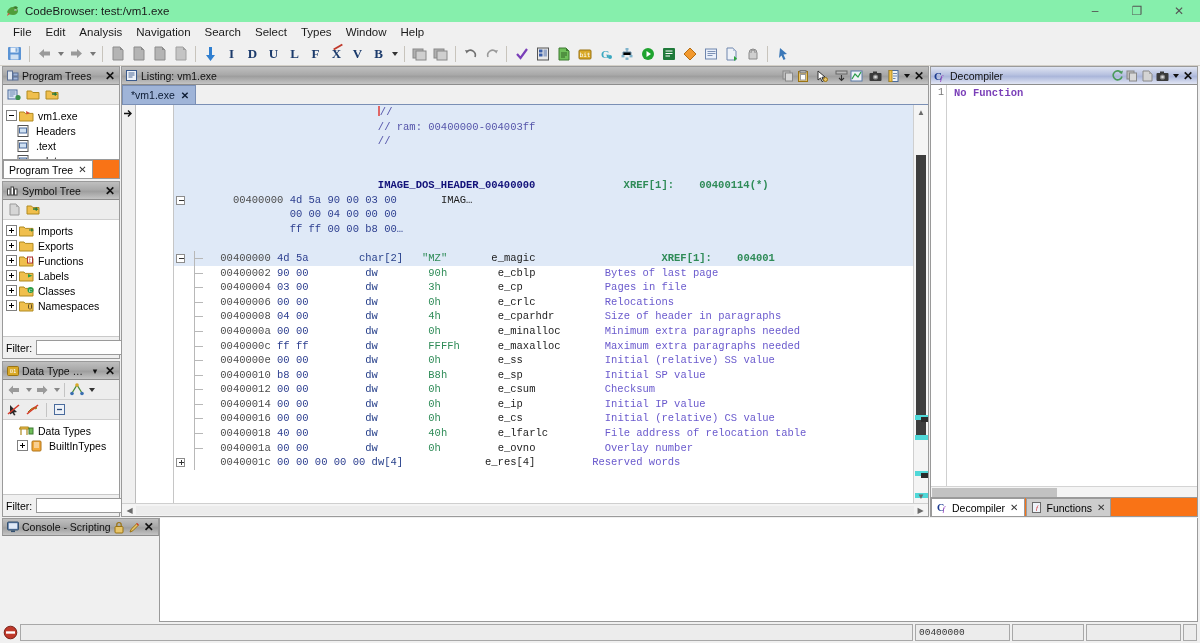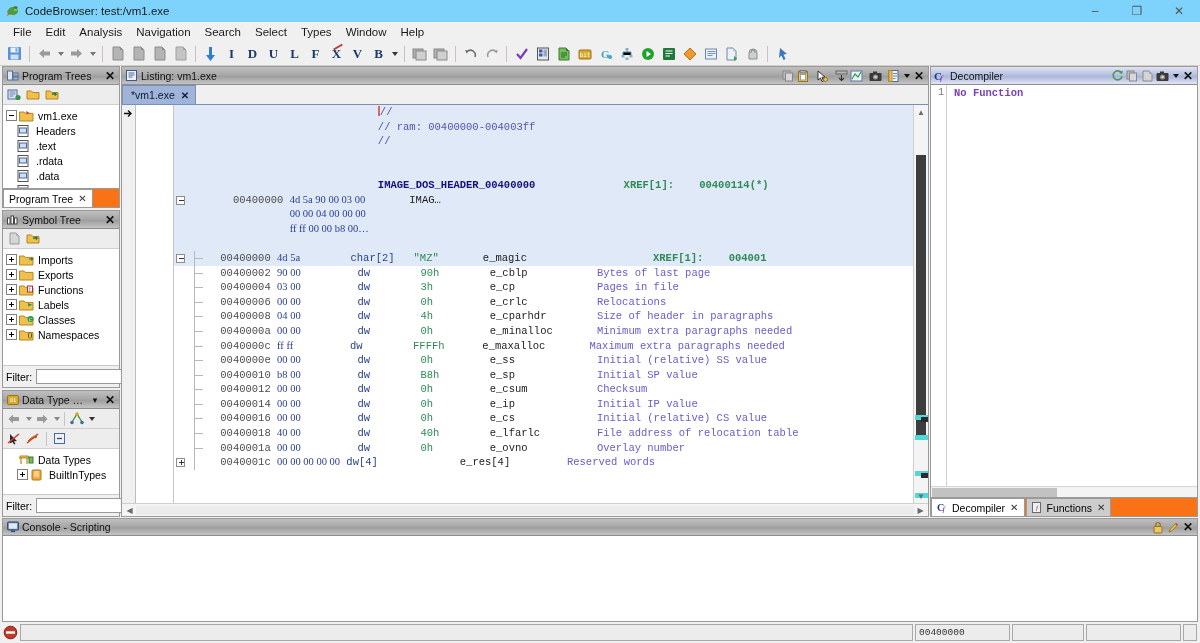--- a/index.html
+++ b/index.html
@@ -6,21 +6,21 @@
   html, body { margin:0; padding:0; }
   body {
     width:1200px; height:643px; overflow:hidden;
     font-family:"Liberation Sans", sans-serif;
     font-size:11px; color:#000; background:#f0f0f0;
     -webkit-font-smoothing:none;
   }
   .app { width:1200px; height:643px; display:flex; flex-direction:column; background:#f0f0f0; }
 
   
-  .titlebar { height:22px; background:#7dd3fc; display:flex; align-items:center; padding:0 0 0 6px; flex:none; }
+  .titlebar { height:22px; background:#86efac; display:flex; align-items:center; padding:0 0 0 6px; flex:none; }
   .titlebar .tb-icon { width:14px; height:14px; margin-right:5px; position:relative; flex:none; }
   .dragon { width:14px;height:14px; display:block; }
   .titlebar .tb-title { font-size:11.5px; color:#1a1a1a; flex:1; }
   .wincontrols { display:flex; height:22px; }
   .wc { width:42px; height:22px; display:flex; align-items:center; justify-content:center; color:#555; font-size:12px; }
 
   
   .menubar { height:20px; background:#f0f0f0; display:flex; align-items:center; padding-left:6px; flex:none; }
   .menubar .mi { padding:2px 7px; font-size:11.5px; color:#1a1a1a; }
 
@@ -103,21 +103,21 @@
   .crow.sel { background:#dfe9f7; }
   .c-tog { width:14px; flex:none; position:relative; }
   .c-tog .bx { position:absolute; left:2px; top:3px; width:9px; height:9px; border:1px solid #8c8c8c; background:#fff; }
   .c-tog .bx::before { content:""; position:absolute; left:2px; top:3px; width:5px;height:1px;background:#333; }
   .c-tog .bx.plus::after { content:""; position:absolute; left:4px; top:1px; width:1px;height:5px;background:#333; }
   .c-tree { width:26px; flex:none; position:relative; }
   .c-tree .v { position:absolute; left:6px; top:0; bottom:0; width:1px; background:#b8b8b8; }
   .c-tree .h { position:absolute; left:6px; top:7px; width:9px; height:1px; background:#b8b8b8; }
   .c-main { flex:1; white-space:pre; }
   .c-addr { color:#4c4c4c; }
-  .c-bytes { color:#2c3e8f;font-family:Liberation Serif, serif; }
+  .c-bytes { color:#2c3e8f; }
   .c-mnem { color:#27408b; }
   .c-val { color:#2e8b57; }
   .c-field { color:#1c1c1c; }
   .c-cmt { color:#6a5acd; }
   .c-cmt2 { color:#5555aa; }
   .c-label { color:#12127a; font-weight:bold; }
   .c-xref { color:#2e8b57; font-weight:bold; }
   .c-str { color:#2e8b57; }
   .c-assume { color:#8a7f3d; }
   .caret-bar { display:inline-block; width:2px; height:10px; background:#e06666; vertical-align:-1px; }
@@ -136,21 +136,21 @@
   .decomp-body { flex:1; background:#fff; display:flex; min-height:0; overflow:hidden; }
   .decomp-gutter { width:16px; flex:none; background:#fff; border-right:1px solid #cfcfcf;
                    font-family:"Liberation Mono",monospace; font-size:10px; color:#777; text-align:right;
                    padding:2px 2px 0 0; }
   .decomp-code { flex:1; padding:2px 0 0 7px; font-family:"Liberation Mono",monospace; font-size:10.5px;
                  color:#7a3fb8; font-weight:bold; }
   .decomp-hscroll { height:11px; flex:none; background:#f4f4f4; border-top:1px solid #d4d4d4; display:flex; align-items:center; }
   .decomp-hthumb { height:9px; width:125px; background:#c2c2c2; margin-left:1px; }
 
   
-  .console-wrap { height:104px; flex:none; display:flex; flex-direction:column; margin:1px 2px 0 2px; }
+  .console-wrap { height:104px; flex:none; display:flex; flex-direction:row; margin:1px 2px 0 2px; }
   .console-body { flex:1; background:#fff; border:1px solid #9a9a9a; border-top:none; }
 
   
   .statusbar { height:21px; flex:none; display:flex; align-items:center; padding:1px 2px 2px 2px; background:#f0f0f0; }
   .sb-icon { width:17px; height:17px; display:flex; align-items:center; justify-content:center; flex:none; }
   .sb-main { flex:1; height:17px; border:1px solid #a8a8a8; background:#ececec; margin:0 1px; }
   .sb-cell { width:95px; height:17px; border:1px solid #a8a8a8; background:#ececec; margin:0 1px;
              font-family:"Liberation Mono",monospace; font-size:9.5px; color:#333; padding:2px 0 0 3px; }
   .sb-cell.sm { width:72px; }
   .sb-cell.xs { width:14px; }
@@ -383,21 +383,21 @@
       <svg width="14" height="14" viewBox="0 0 14 14">
           <path d="M4 1 L11 7 L7.5 7.5 L9.5 12 L7.5 13 L5.5 8.5 L3 11 Z" fill="#3b78b8"></path>
         </svg>
     </div>
   </div>
 
   <div class="body-row">
 
     <div class="left-col">
 
-      <div class="panel" style="height:142px">
+      <div class="panel" style="height:113px">
         <div class="panel-head">
           <span class="ph-ico">
             <svg width="12" height="12" viewBox="0 0 12 12">
                 <rect x="0.5" y="1" width="5" height="9" fill="#dfe6f0" stroke="#5a6f94"></rect>
                 <rect x="6" y="3" width="5" height="3" fill="#9fb4d8" stroke="#5a6f94"></rect>
                 <rect x="6" y="7" width="5" height="3" fill="#9fb4d8" stroke="#5a6f94"></rect>
               </svg>
           </span>
           <span class="ph-title">Program Trees</span>
           <span class="ph-btn ph-x">✕</span>

